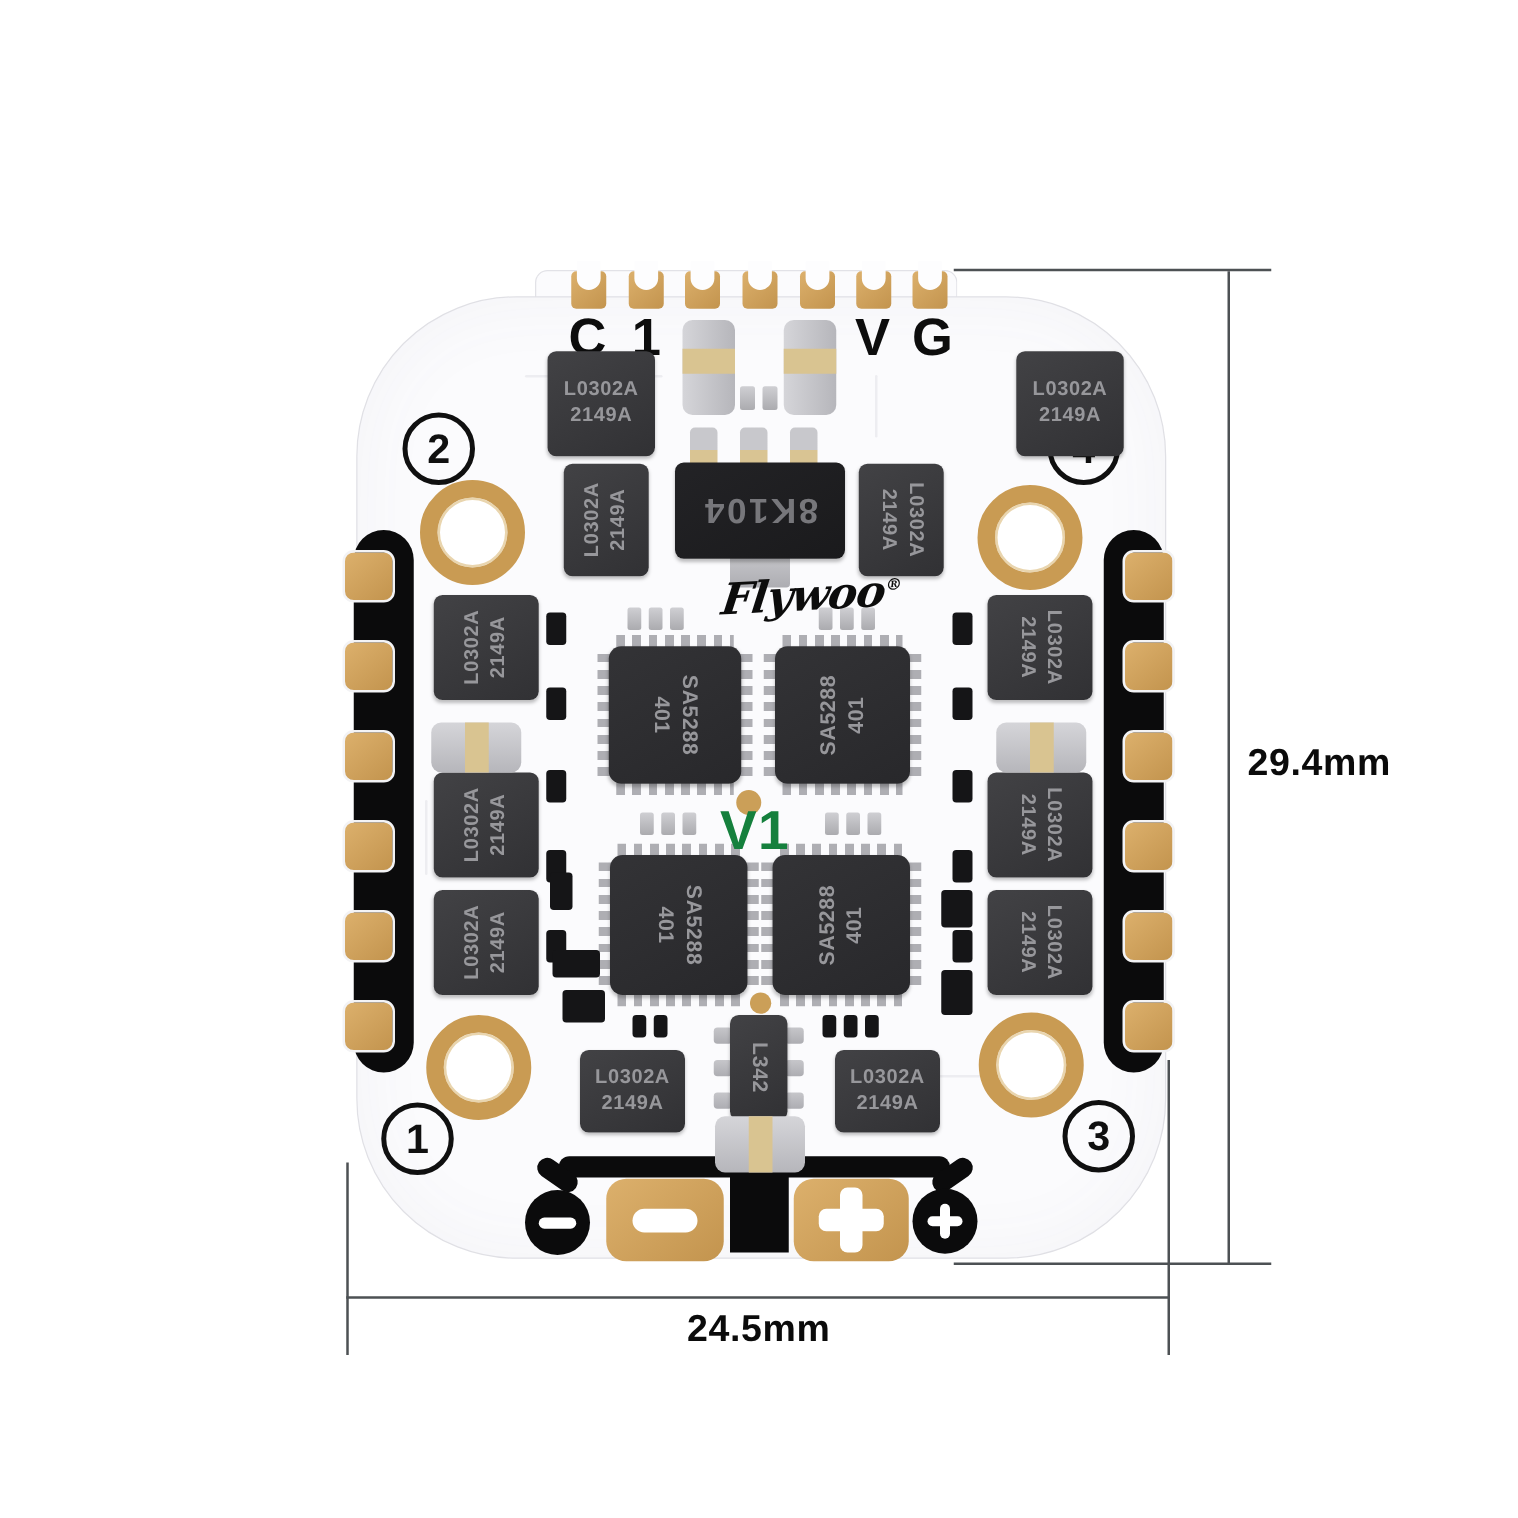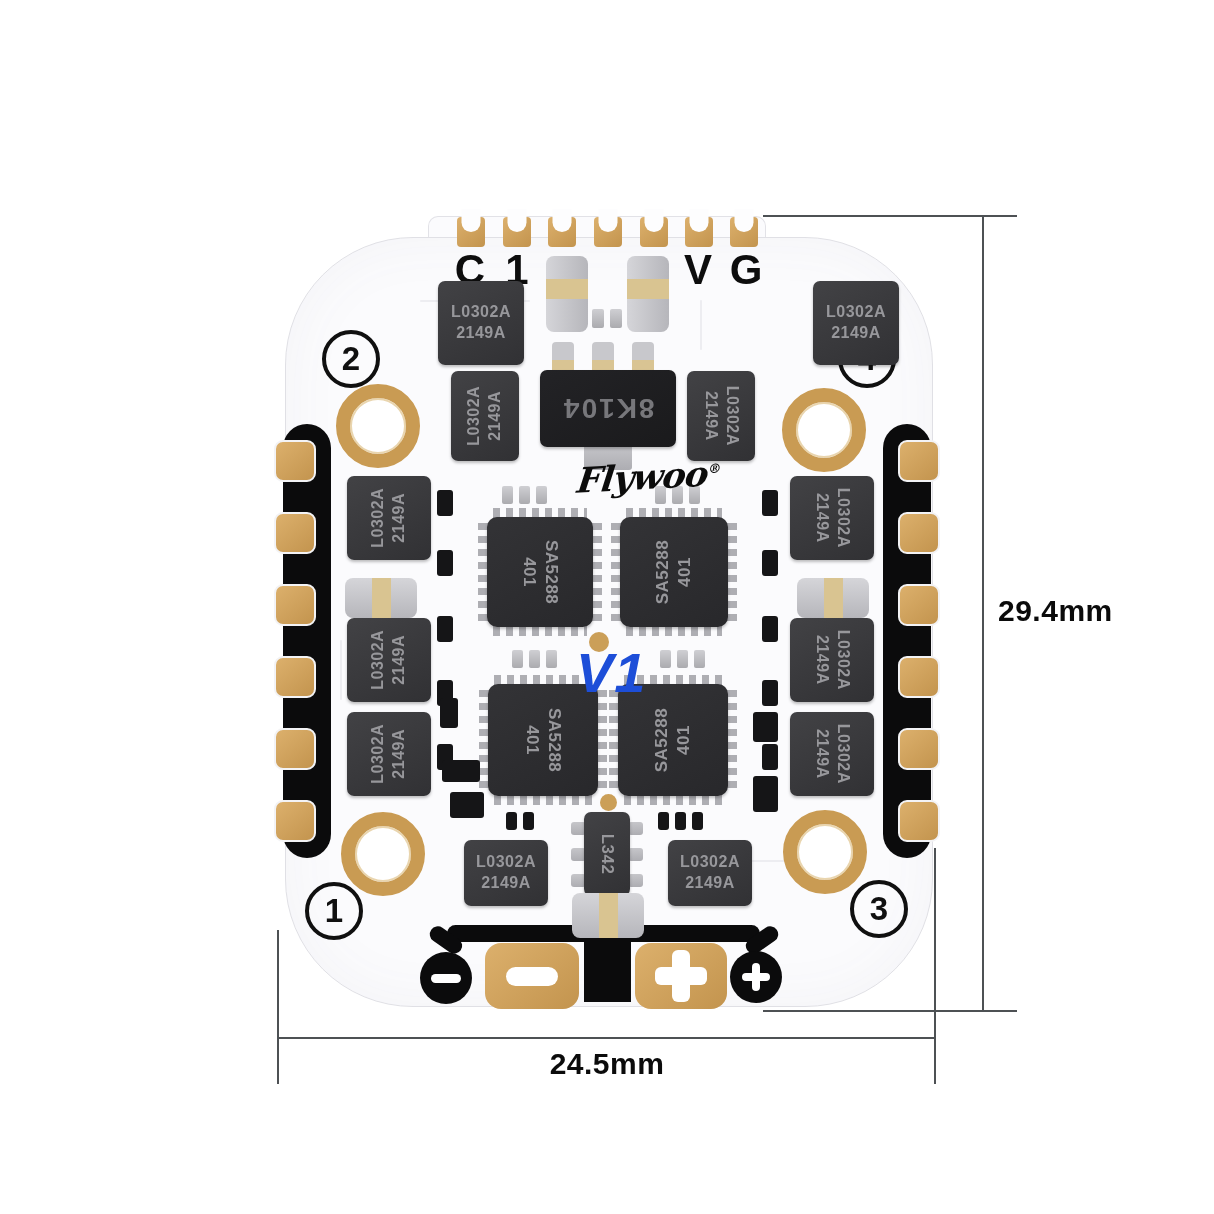--- a/index.html
+++ b/index.html
@@ -66,21 +66,21 @@
   .stub{background:linear-gradient(180deg,#c8c8cc 55%,#d9c493 55%);border-radius:4px;}
   .cap-s{background:linear-gradient(180deg,#cfcfd3,#ababaf);border-radius:2px;}
   .res{background:#151517;border-radius:3px;}
   .gold-dot{background:#cb9f58;border-radius:50%;}
 
   
   .logo{font-family:"DejaVu Serif",serif;font-style:italic;font-weight:800;
         font-size:35px;color:#0c0c0c;transform:skewX(-10deg) rotate(-3deg);
         letter-spacing:-1px;}
   .logo sup{font-size:13px;font-style:normal;}
-  .v1{font-size:56px;font-weight:800;color:#1d4ed8;letter-spacing:1px;font-style:italic;}
+  .v1{font-size:44px;font-weight:800;color:#15803d;letter-spacing:1px;}
 
   
   .blk{background:#0b0b0c;}
   .bat-circle{width:52px;height:52px;background:#0b0b0c;border-radius:50%;
               display:flex;align-items:center;justify-content:center;}
   .bat-pad{width:94px;height:66px;border-radius:16px;
            background:linear-gradient(140deg,#dcb06c,#c3944e);
            display:flex;align-items:center;justify-content:center;}
   .bar{background:#fff;border-radius:6px;}
   .plus{position:relative;}

